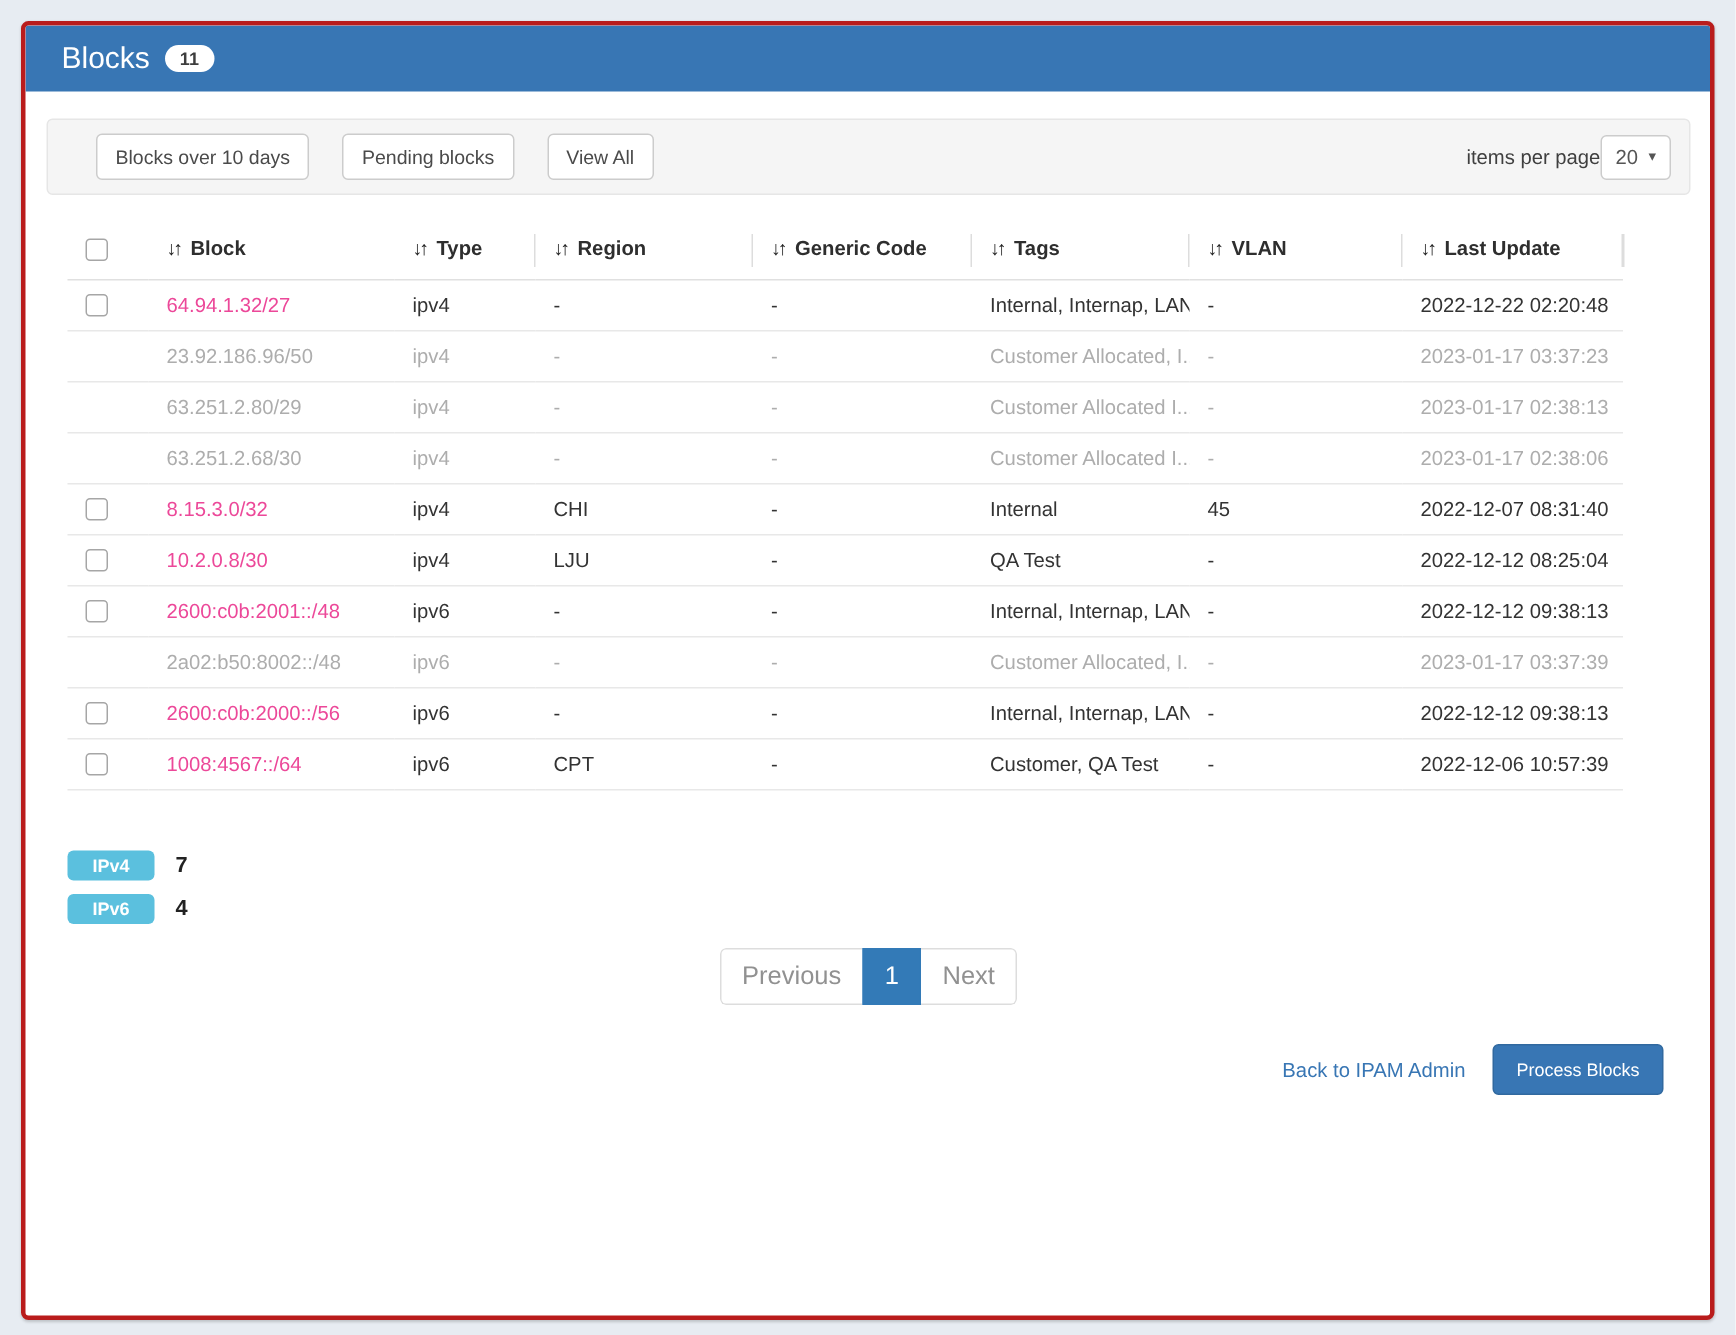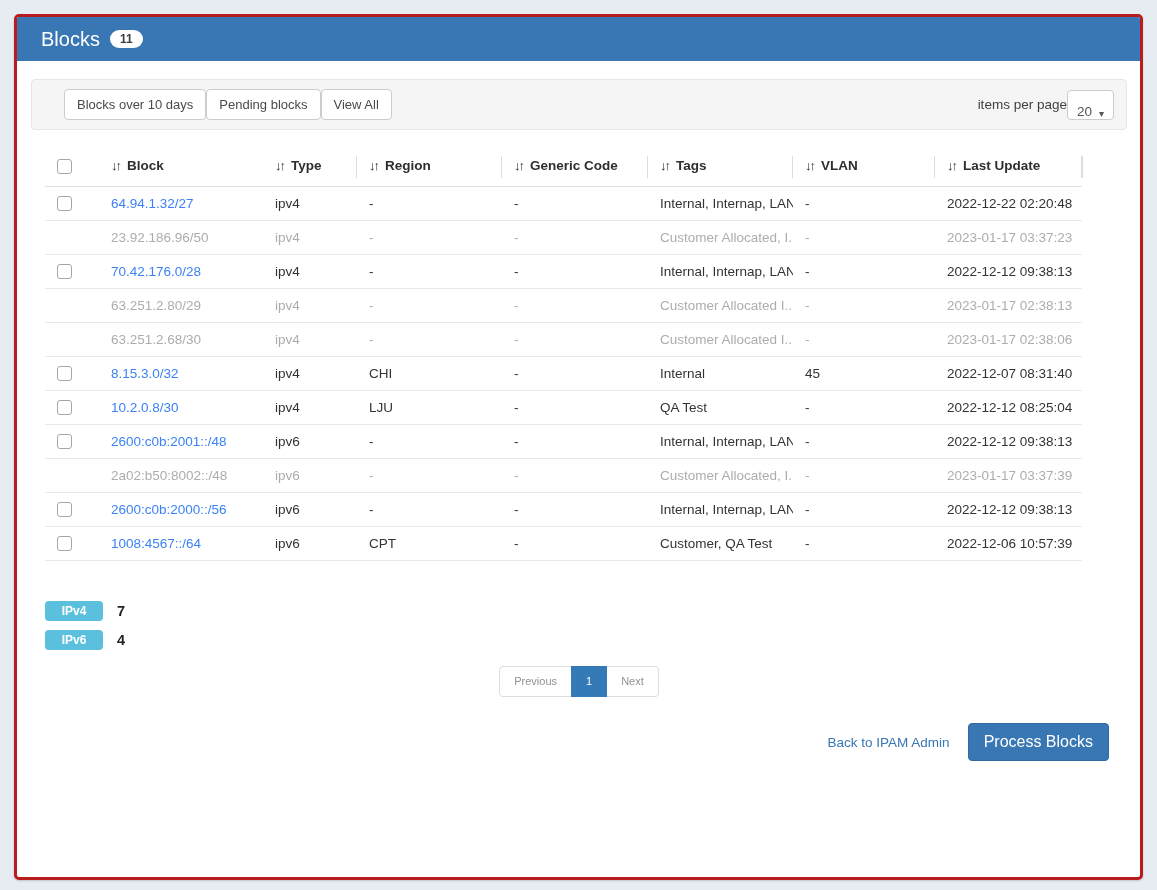--- a/index.html
+++ b/index.html
@@ -38,30 +38,30 @@
   
   .toolbar {
     background: #f5f5f5;
     border: 1px solid #e6e6e6;
     border-radius: 4px;
     padding: 9px 12px;
     display: flex;
     justify-content: space-between;
     align-items: center;
   }
-  .filter-group { display: flex; gap: 0; padding-left: 20px; }
+  .filter-group { display: flex; gap: 22px; padding-left: 20px; }
   .btn-default {
     background: #fff; border: 1px solid #ccc; color: #4a4a4a;
     border-radius: 4px; padding: 7px 12px; font-size: 13px;
     font-family: "Liberation Sans", sans-serif; cursor: pointer;
   }
   .per-page { display: flex; align-items: center; color: #3f3f3f; font-size: 13.5px; }
   .select-box {
     border: 1px solid #ccc; border-radius: 4px; background: #fff;
-    height: 30px; padding: 0 9px; display: flex; align-items: flex-end; gap: 7px;
+    height: 30px; padding: 0 9px; display: flex; align-items: center; gap: 7px;
     color: #555; cursor: pointer;
   }
   .select-caret { font-size: 10px; color: #555; line-height: 1; }
   
   .table-wrap { margin-top: 18px; }
   table { border-collapse: collapse; table-layout: fixed; width: 1037px; margin-left: 14px; }
   col.c-cb { width: 54px; }
   col.c-block { width: 164px; }
   col.c-type { width: 94px; }
   col.c-region { width: 145px; }
@@ -81,21 +81,21 @@
   thead th.divider-end { border-right: 0; }
   thead th.divider-end::before {
     content: ""; position: absolute; right: -1px; top: 8px;
     width: 1px; height: 22px; background: #ddd;
   }
   .sort-icon { font-weight: 700; letter-spacing: -2px; margin-right: 7px; font-size: 13px; color: #222; }
   tbody td {
     padding: 0 12px; height: 34px; border-bottom: 1px solid #e8e8e8;
     font-size: 13.5px; color: #333; white-space: nowrap; overflow: hidden;
   }
-  .block-link { color: #3b82f6; cursor: pointer; }
+  .block-link { color: #ec4899; cursor: pointer; }
   tr.muted td, tr.muted .block-link { color: #adadad; cursor: default; }
   .cb {
     -webkit-appearance: none; appearance: none;
     width: 15px; height: 15px; border: 1px solid #a6a6a6; border-radius: 3px;
     background: #fff; display: inline-block; vertical-align: middle; cursor: pointer; margin: 0;
   }
   
   .summary { margin-top: 40px; margin-left: 14px; display: flex; flex-direction: column; gap: 9px; }
   .summary-row { display: flex; align-items: center; gap: 14px; }
   .type-badge {
@@ -103,34 +103,34 @@
     border-radius: 4px; width: 58px; text-align: center; padding: 3px 0;
   }
   .summary-count { font-weight: 700; font-size: 14.5px; color: #222; }
   
   .display-line { text-align: center; margin-top: 46px; font-size: 14px; color: #333; }
   .display-line b { font-weight: 700; }
   .pagination { display: flex; justify-content: center; margin-top: 16px; }
   .page-group { display: flex; border-radius: 4px; overflow: hidden; }
   .page-btn {
     border: 1px solid #ddd; background: #fff; color: #919191;
-    padding: 8px 14px; font-size: 11px; cursor: pointer; line-height: 1.2;
+    padding: 8px 14px; font-size: 17px; cursor: pointer; line-height: 1.2;
   }
   .page-btn.prev { border-radius: 4px 0 0 4px; border-right: 0; }
   .page-btn.next { border-radius: 0 4px 4px 0; border-left: 0; }
   .page-btn.active { background: #337ab7; border-color: #337ab7; color: #fff; cursor: default; }
   
   .footer-actions {
     margin-top: 26px; padding-right: 18px;
     display: flex; justify-content: flex-end; align-items: center; gap: 18px;
   }
   .back-link { color: #3876b4; font-size: 13.5px; text-decoration: none; cursor: pointer; }
   .btn-primary {
     background: #3876b4; border: 1px solid #31699f; color: #fff;
-    border-radius: 4px; padding: 9px 15px; font-size: 16px;
+    border-radius: 4px; padding: 9px 15px; font-size: 12px;
     font-family: "Liberation Sans", sans-serif; cursor: pointer;
   }
 </style>
 </head>
 <body>
 
 <div class="card">
   <div class="card-header">
     <span class="card-title">Blocks</span>
     <span class="count-badge">11</span>
@@ -190,30 +190,20 @@
             <tr class="muted">
     <td><input type="checkbox" class="cb" style="visibility: hidden;"></td>
     <td><span class="block-link">23.92.186.96/50</span></td>
     <td>ipv4</td>
     <td>-</td>
     <td>-</td>
     <td>Customer Allocated, I...</td>
     <td>-</td>
     <td>2023-01-17 03:37:23</td>
   </tr>
-            <tr>
-    <td><input type="checkbox" class="cb" style=""></td>
-    <td><span class="block-link">70.42.176.0/28</span></td>
-    <td>ipv4</td>
-    <td>-</td>
-    <td>-</td>
-    <td>Internal, Internap, LAN</td>
-    <td>-</td>
-    <td>2022-12-12 09:38:13</td>
-  </tr>
             <tr class="muted">
     <td><input type="checkbox" class="cb" style="visibility: hidden;"></td>
     <td><span class="block-link">63.251.2.80/29</span></td>
     <td>ipv4</td>
     <td>-</td>
     <td>-</td>
     <td>Customer Allocated I...</td>
     <td>-</td>
     <td>2023-01-17 02:38:13</td>
   </tr>

